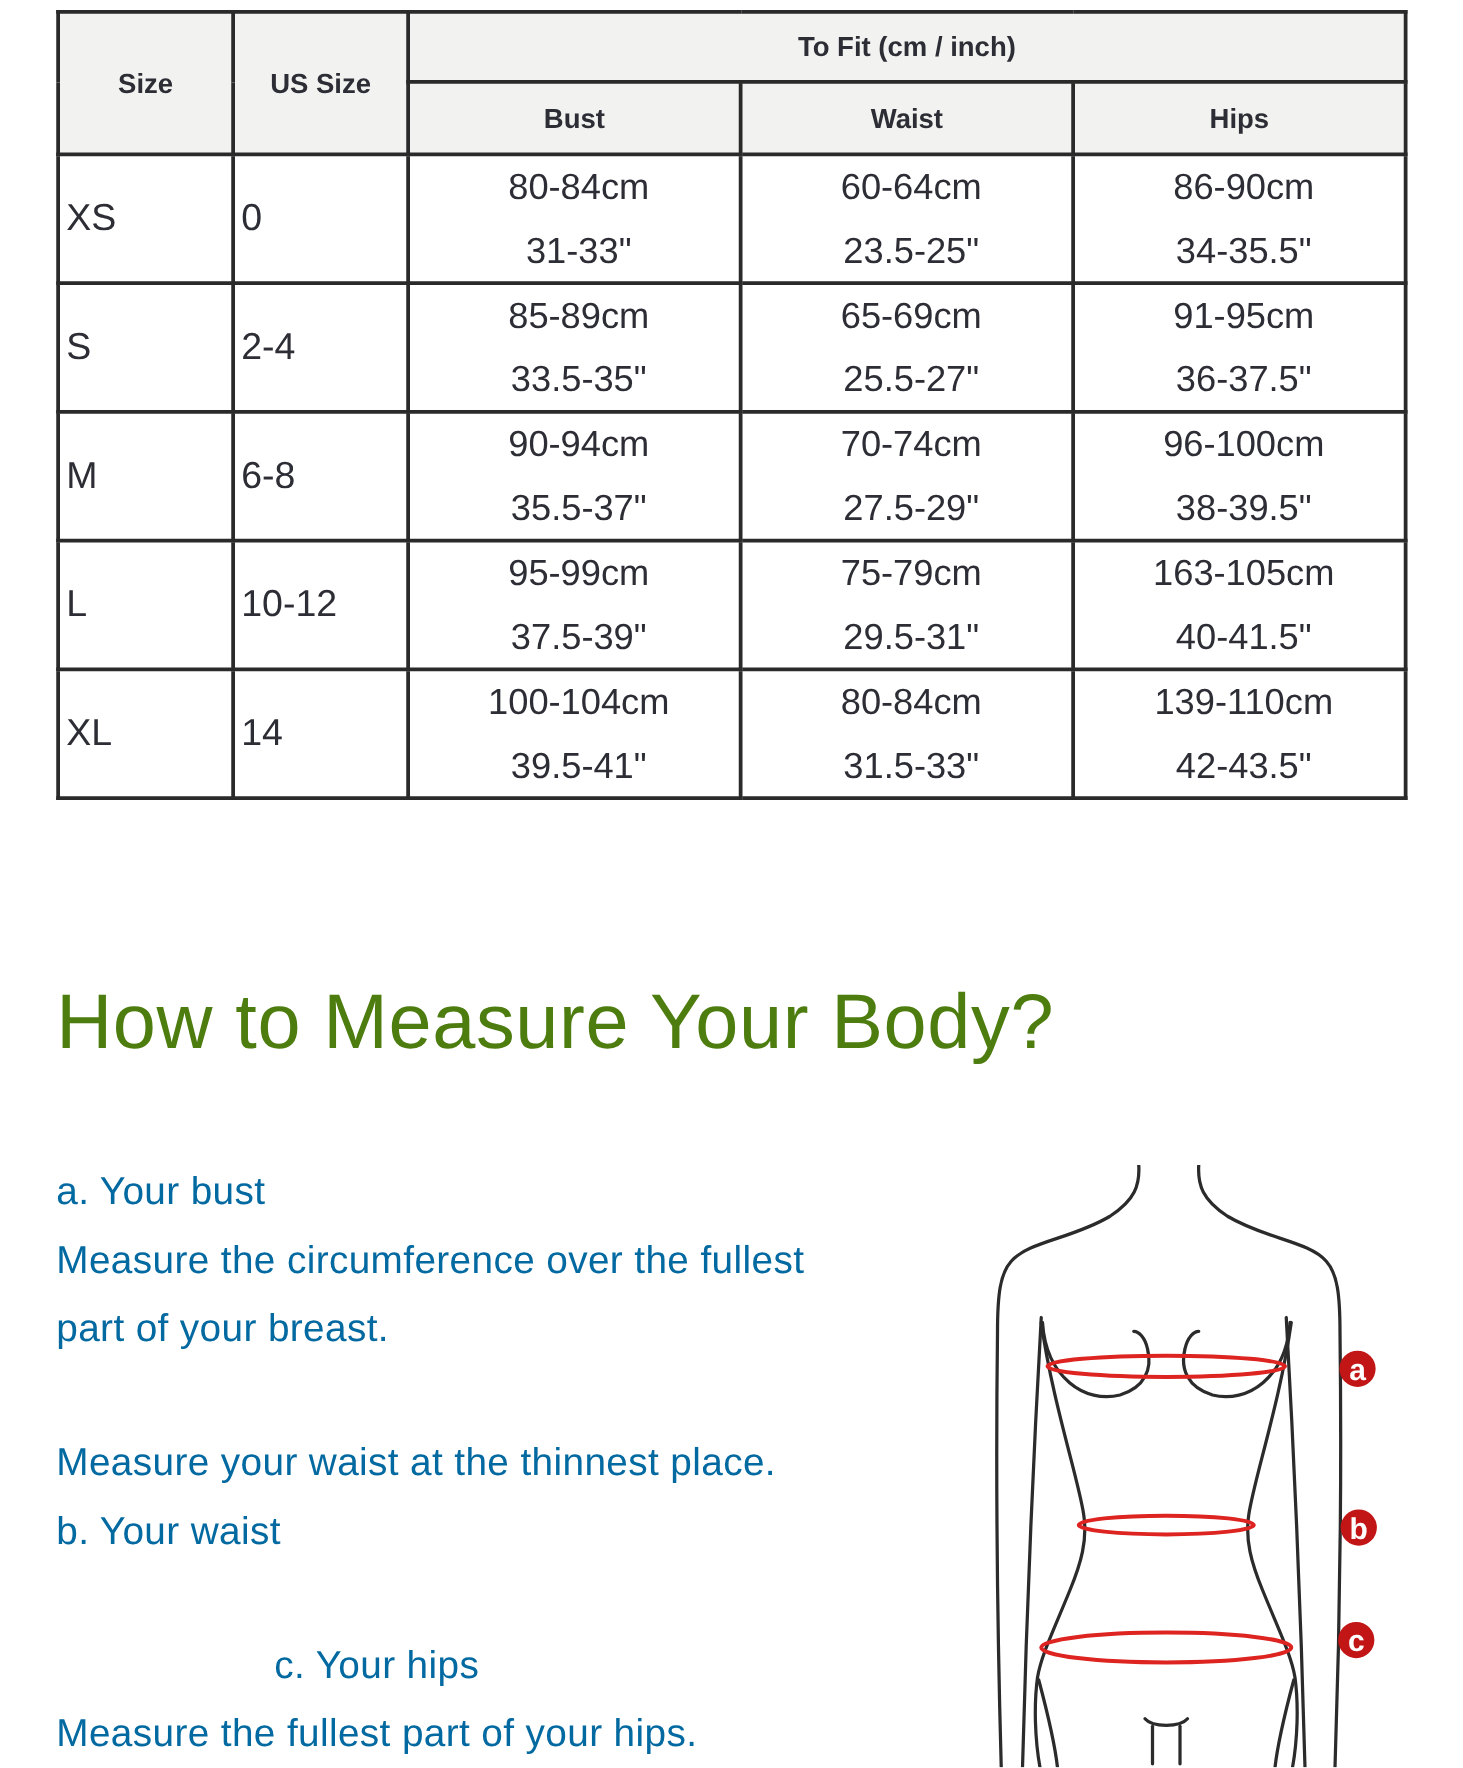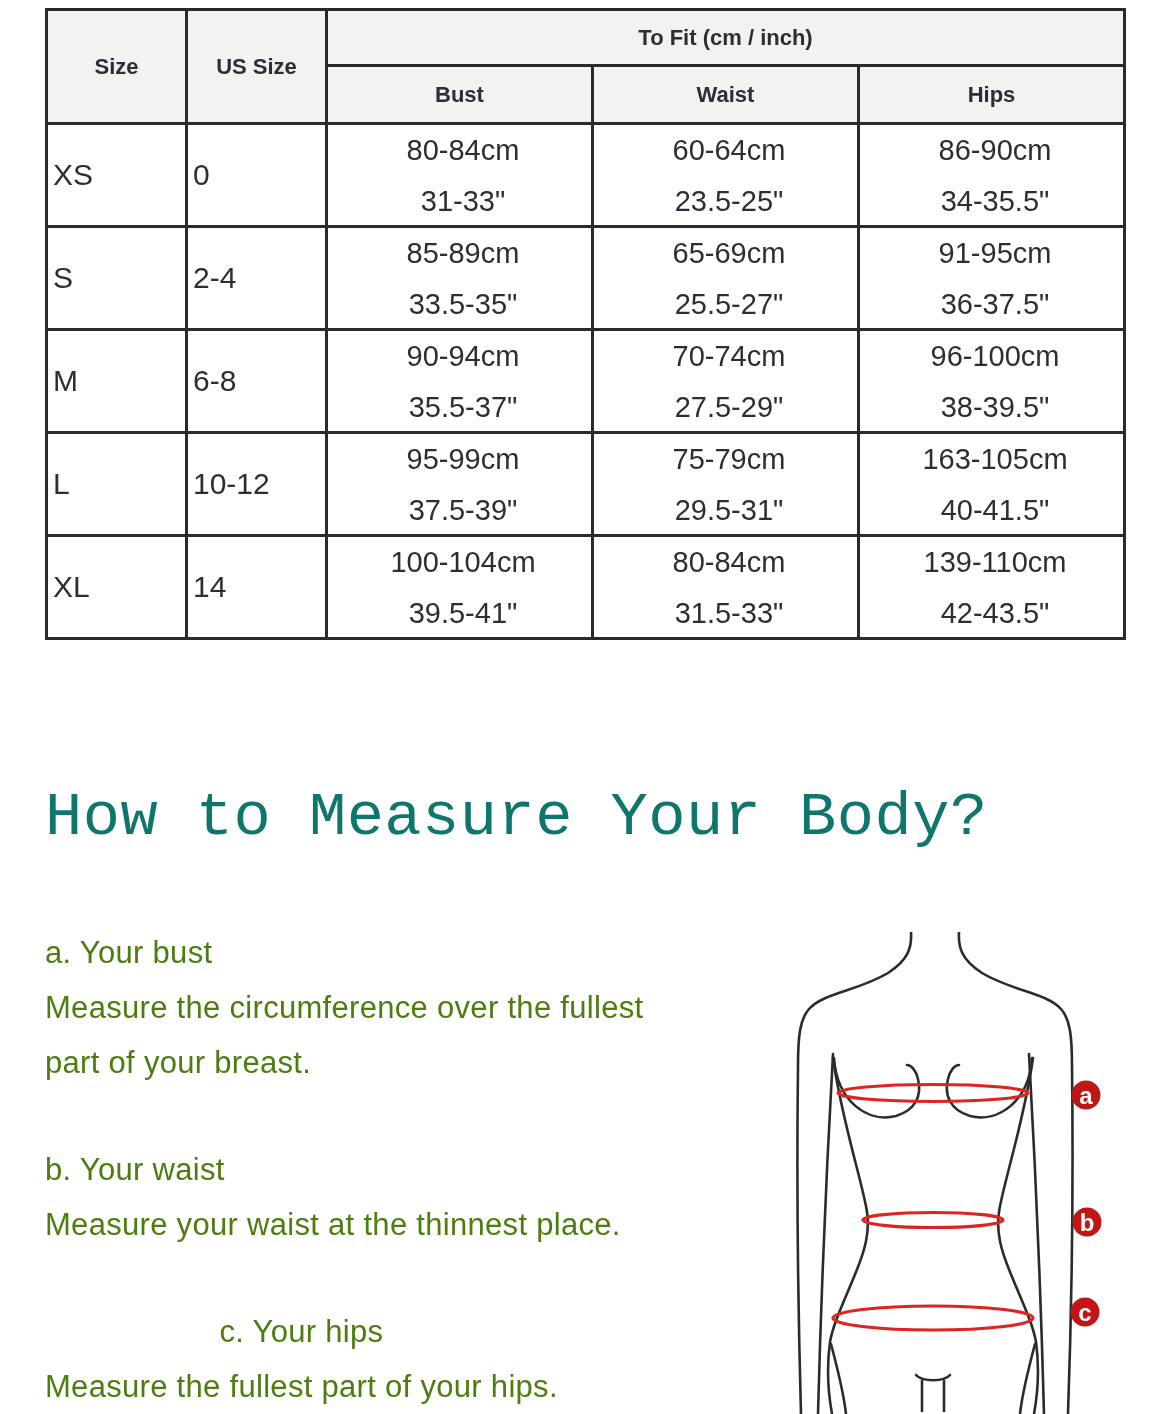--- a/index.html
+++ b/index.html
@@ -28,27 +28,26 @@
     padding:0 0 0 5px;vertical-align:middle;
   }
   td.meas{
     font-size:29px;text-align:center;vertical-align:middle;padding:0 0 0 7px;
   }
   td.meas .line-cm{line-height:34px;margin-bottom:17px;}
   td.meas .line-in{line-height:34px;}
   
   .measure-title{
     position:absolute;left:45px;top:782px;margin:0;
-    font-size:62px;font-weight:400;letter-spacing:0.5px;color:#0f766e;
+    font-size:62px;font-weight:400;letter-spacing:0.5px;color:#4d7c0f;
     white-space:nowrap;
-    font-family:Liberation Mono, monospace;
   }
   .measure-item{
     position:absolute;left:45px;
-    font-size:31px;line-height:55px;letter-spacing:0.3px;color:#4d7c0f;
+    font-size:31px;line-height:55px;letter-spacing:0.3px;color:#0369a1;
   }
   #measure-item-a{top:925px;}
   #measure-item-b{top:1142px;}
   #measure-item-c{top:1304px;text-align:center;}
   .measure-item div{white-space:nowrap;}
   
   .body-diagram{position:absolute;left:770px;top:932px;width:365px;height:482px;}
   .outline{fill:none;stroke:#2b2b2b;stroke-width:2.6;stroke-linecap:round;}
   .redline{fill:none;stroke:#dd2420;stroke-width:3.2;}
   .badge-circle{fill:#c21515;}
@@ -168,22 +167,22 @@
 
   <h1 class="measure-title">How to Measure Your Body?</h1>
 
   <div class="measure-item" id="measure-item-a">
     <div>a. Your bust</div>
     <div>Measure the circumference over the fullest</div>
     <div>part of your breast.</div>
   </div>
 
   <div class="measure-item" id="measure-item-b">
+    <div>Measure your waist at the thinnest place.</div>
     <div>b. Your waist</div>
-    <div>Measure your waist at the thinnest place.</div>
   </div>
 
   <div class="measure-item" id="measure-item-c">
     <div>c. Your hips</div>
     <div>Measure the fullest part of your hips.</div>
   </div>
 
   <svg class="body-diagram" viewBox="0 0 365 482">
 
     <g>

